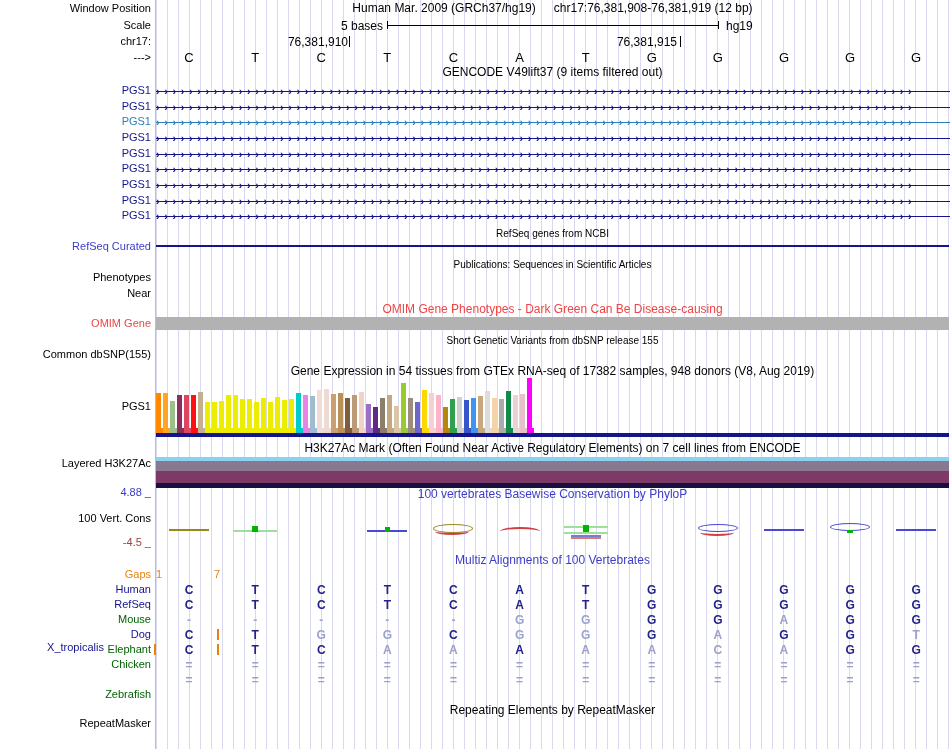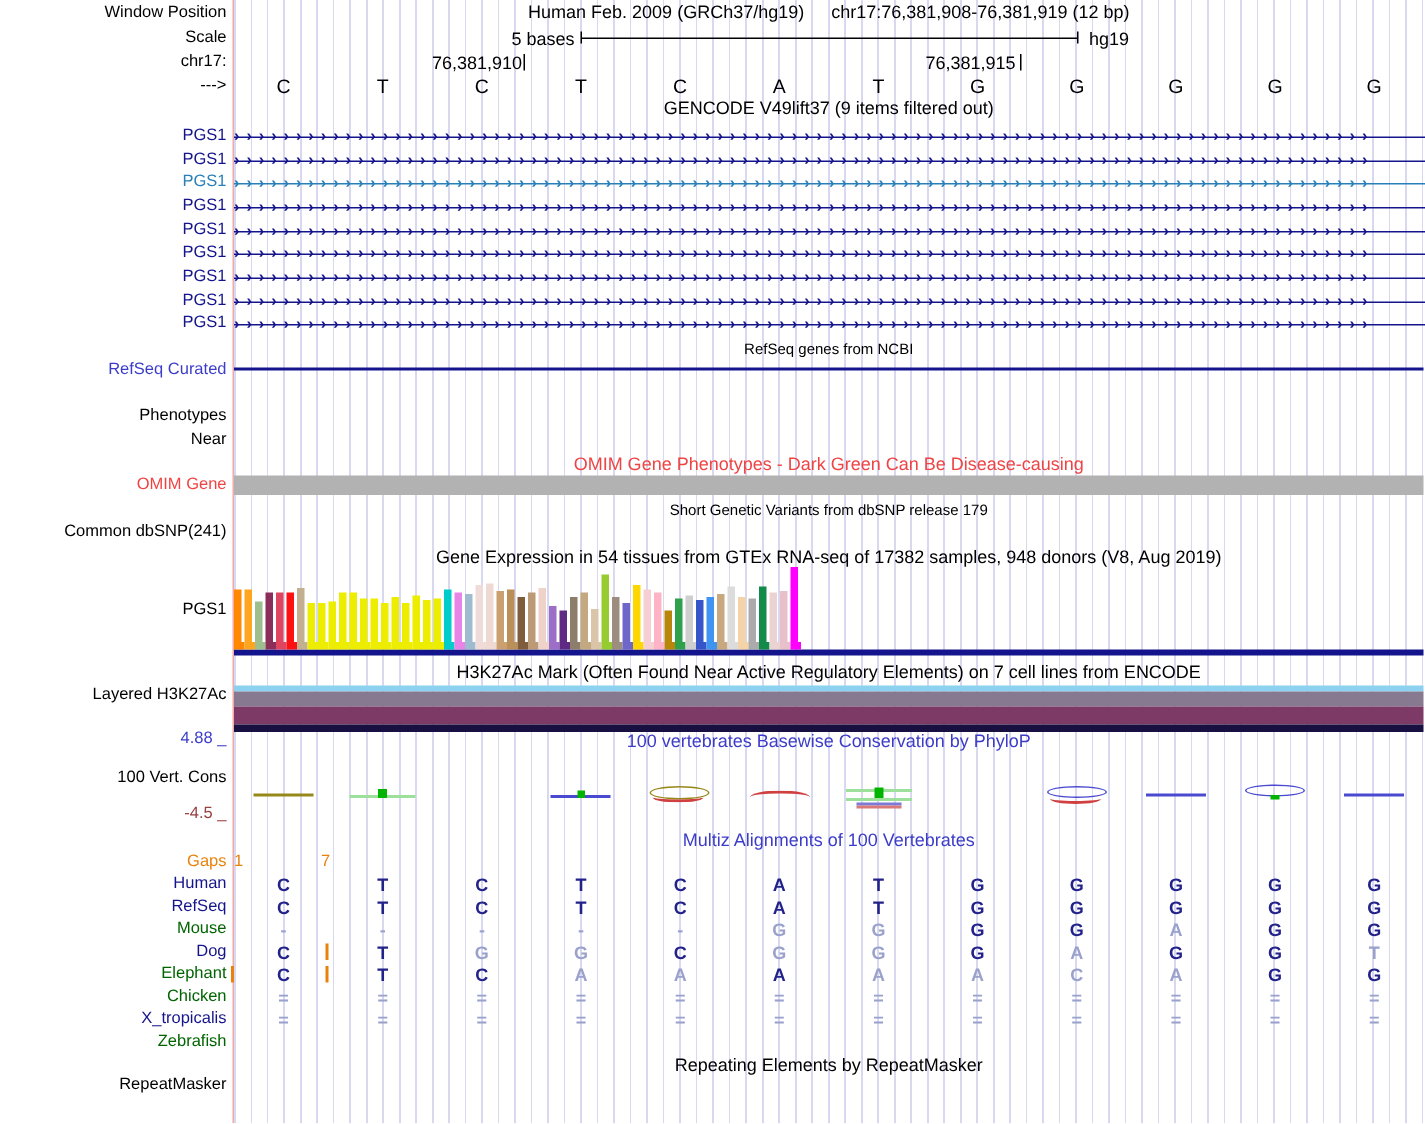--- a/index.html
+++ b/index.html
@@ -57,47 +57,48 @@
 </style>
 </head>
 <body>
 
 <div id="stage">
   <div class="grid"></div>
   <div class="pink"></div>
 
   <div class="lab l-wp">Window Position</div>
   <div class="hdrc">
-    <span>Human Feb. 2009 (GRCh37/hg19)</span>
+    <span>Human Mar. 2009 (GRCh37/hg19)</span>
     <span>chr17:76,381,908-76,381,919 (12 bp)</span>
   </div>
   <div class="lab l-scale">Scale</div>
   <div id="scaleval">5 bases</div>
   <div id="scalebar">
       <div class="sbline"></div>
     </div>
   <div id="hg19">hg19</div>
   <div class="lab l-chr">chr17:</div>
   <div id="coordL">76,381,910</div>
   <div id="coordR">76,381,915</div>
   <div class="ctick" style="left:349px"></div>
   <div class="ctick" style="left:680px"></div>
   <div class="lab l-strand">---&gt;</div>
 
   <div class="ctitle t12 l-gencode">GENCODE V49lift37 (9 items filtered out)</div>
   <div class="ctitle t10 l-refseqt">RefSeq genes from NCBI</div>
   <div class="lab blue l-refseql">RefSeq Curated</div>
   <div class="refline"></div>
+  <div class="ctitle t10 l-pubt">Publications: Sequences in Scientific Articles</div>
   <div class="lab l-seq">Phenotypes</div>
   <div class="lab l-snps">Near</div>
   <div class="ctitle t12 green l-omimt">OMIM Gene Phenotypes - Dark Green Can Be Disease-causing</div>
   <div class="omimbar"></div>
   <div class="lab green l-omiml">OMIM Gene</div>
-  <div class="ctitle t10 l-dbsnpt">Short Genetic Variants from dbSNP release 179</div>
-  <div class="lab l-dbsnpl">Common dbSNP(241)</div>
+  <div class="ctitle t10 l-dbsnpt">Short Genetic Variants from dbSNP release 155</div>
+  <div class="lab l-dbsnpl">Common dbSNP(155)</div>
   <div class="ctitle t12 l-gtext">Gene Expression in 54 tissues from GTEx RNA-seq of 17382 samples, 948 donors (V8, Aug 2019)</div>
   <div class="lab l-gtexl">PGS1</div>
   <div class="gtexbars" id="gtexbars">
       <div class="gbar" style="left: 0px; height: 35px; background: rgb(255, 136, 0);"></div>
       <div class="gbar" style="left: 7px; height: 35px; background: rgb(255, 165, 32);"></div>
       <div class="gbar" style="left: 14px; height: 27px; background: rgb(157, 191, 142);"></div>
       <div class="gbar" style="left: 21px; height: 33px; background: rgb(139, 46, 90);"></div>
       <div class="gbar" style="left: 28px; height: 33px; background: rgb(224, 69, 96);"></div>
       <div class="gbar" style="left: 35px; height: 33px; background: rgb(255, 17, 17);"></div>
       <div class="gbar" style="left: 42px; height: 36px; background: rgb(194, 176, 144);"></div>
@@ -385,21 +386,21 @@
     <div class="acell al" style="left: 288.25px; top: 658px;">=</div>
     <div class="acell al" style="left: 354.35px; top: 658px;">=</div>
     <div class="acell al" style="left: 420.45px; top: 658px;">=</div>
     <div class="acell al" style="left: 486.55px; top: 658px;">=</div>
     <div class="acell al" style="left: 552.65px; top: 658px;">=</div>
     <div class="acell al" style="left: 618.75px; top: 658px;">=</div>
     <div class="acell al" style="left: 684.85px; top: 658px;">=</div>
     <div class="acell al" style="left: 750.95px; top: 658px;">=</div>
     <div class="acell al" style="left: 817.05px; top: 658px;">=</div>
     <div class="acell al" style="left: 883.15px; top: 658px;">=</div>
-    <div class="lab" style="top: 673px; color: rgb(20, 20, 140);">X_tropicalis</div>
+    <div class="lab" style="top: 641px; color: rgb(20, 20, 140); text-align: center;">X_tropicalis</div>
     <div class="acell al" style="left: 156.05px; top: 673px;">=</div>
     <div class="acell al" style="left: 222.15px; top: 673px;">=</div>
     <div class="acell al" style="left: 288.25px; top: 673px;">=</div>
     <div class="acell al" style="left: 354.35px; top: 673px;">=</div>
     <div class="acell al" style="left: 420.45px; top: 673px;">=</div>
     <div class="acell al" style="left: 486.55px; top: 673px;">=</div>
     <div class="acell al" style="left: 552.65px; top: 673px;">=</div>
     <div class="acell al" style="left: 618.75px; top: 673px;">=</div>
     <div class="acell al" style="left: 684.85px; top: 673px;">=</div>
     <div class="acell al" style="left: 750.95px; top: 673px;">=</div>

